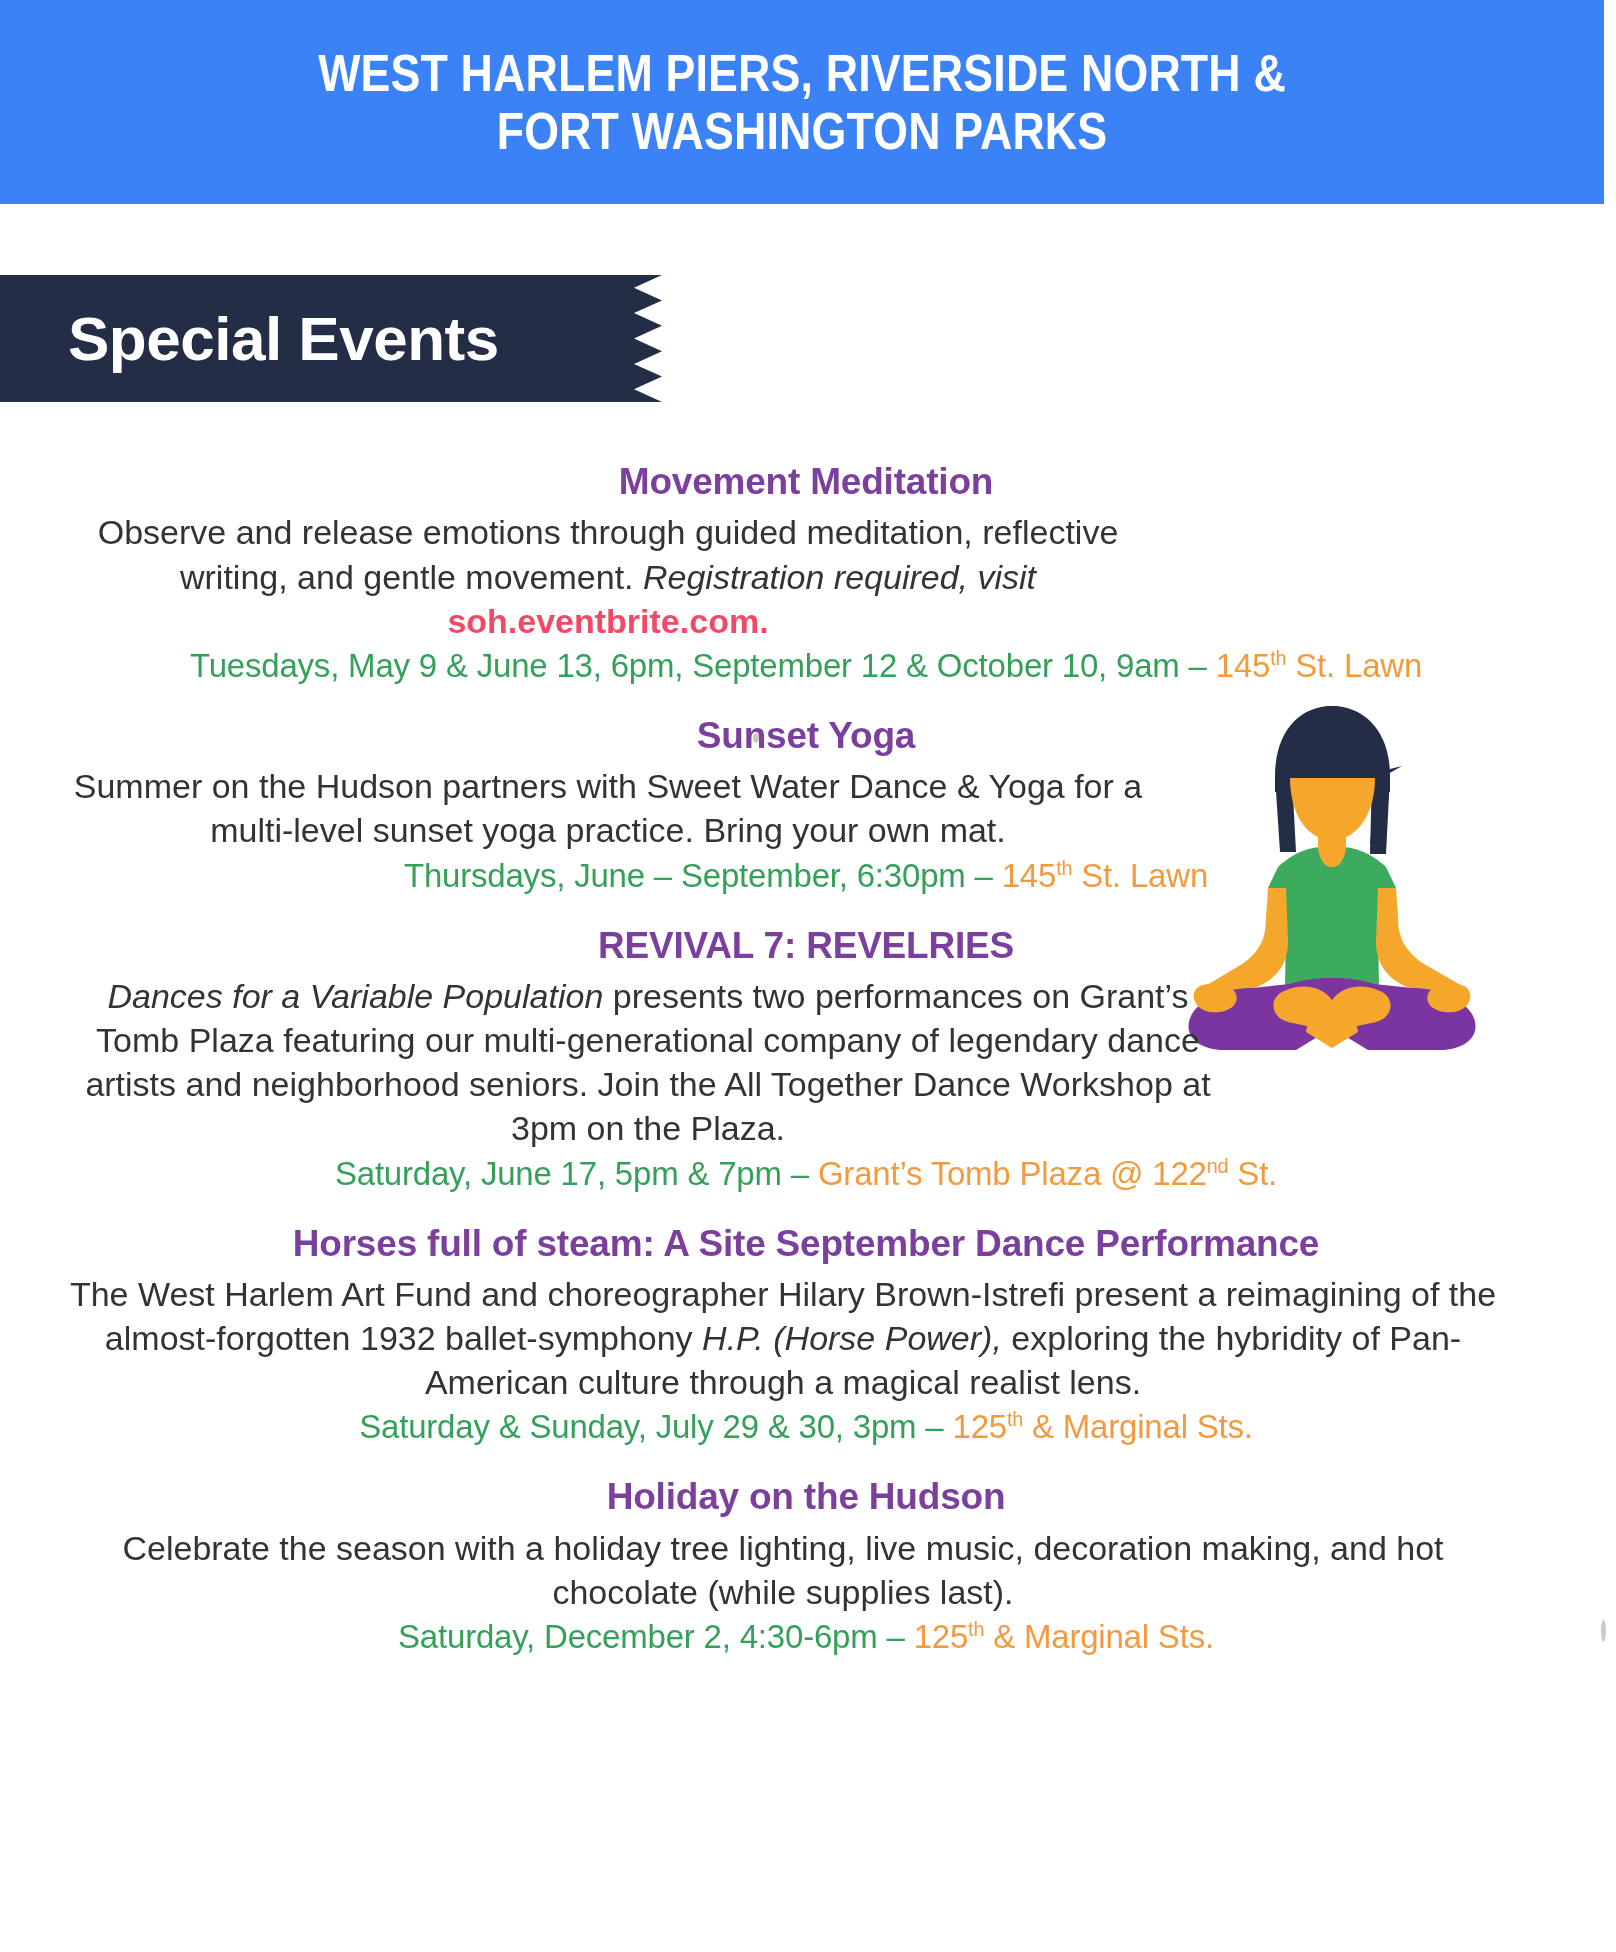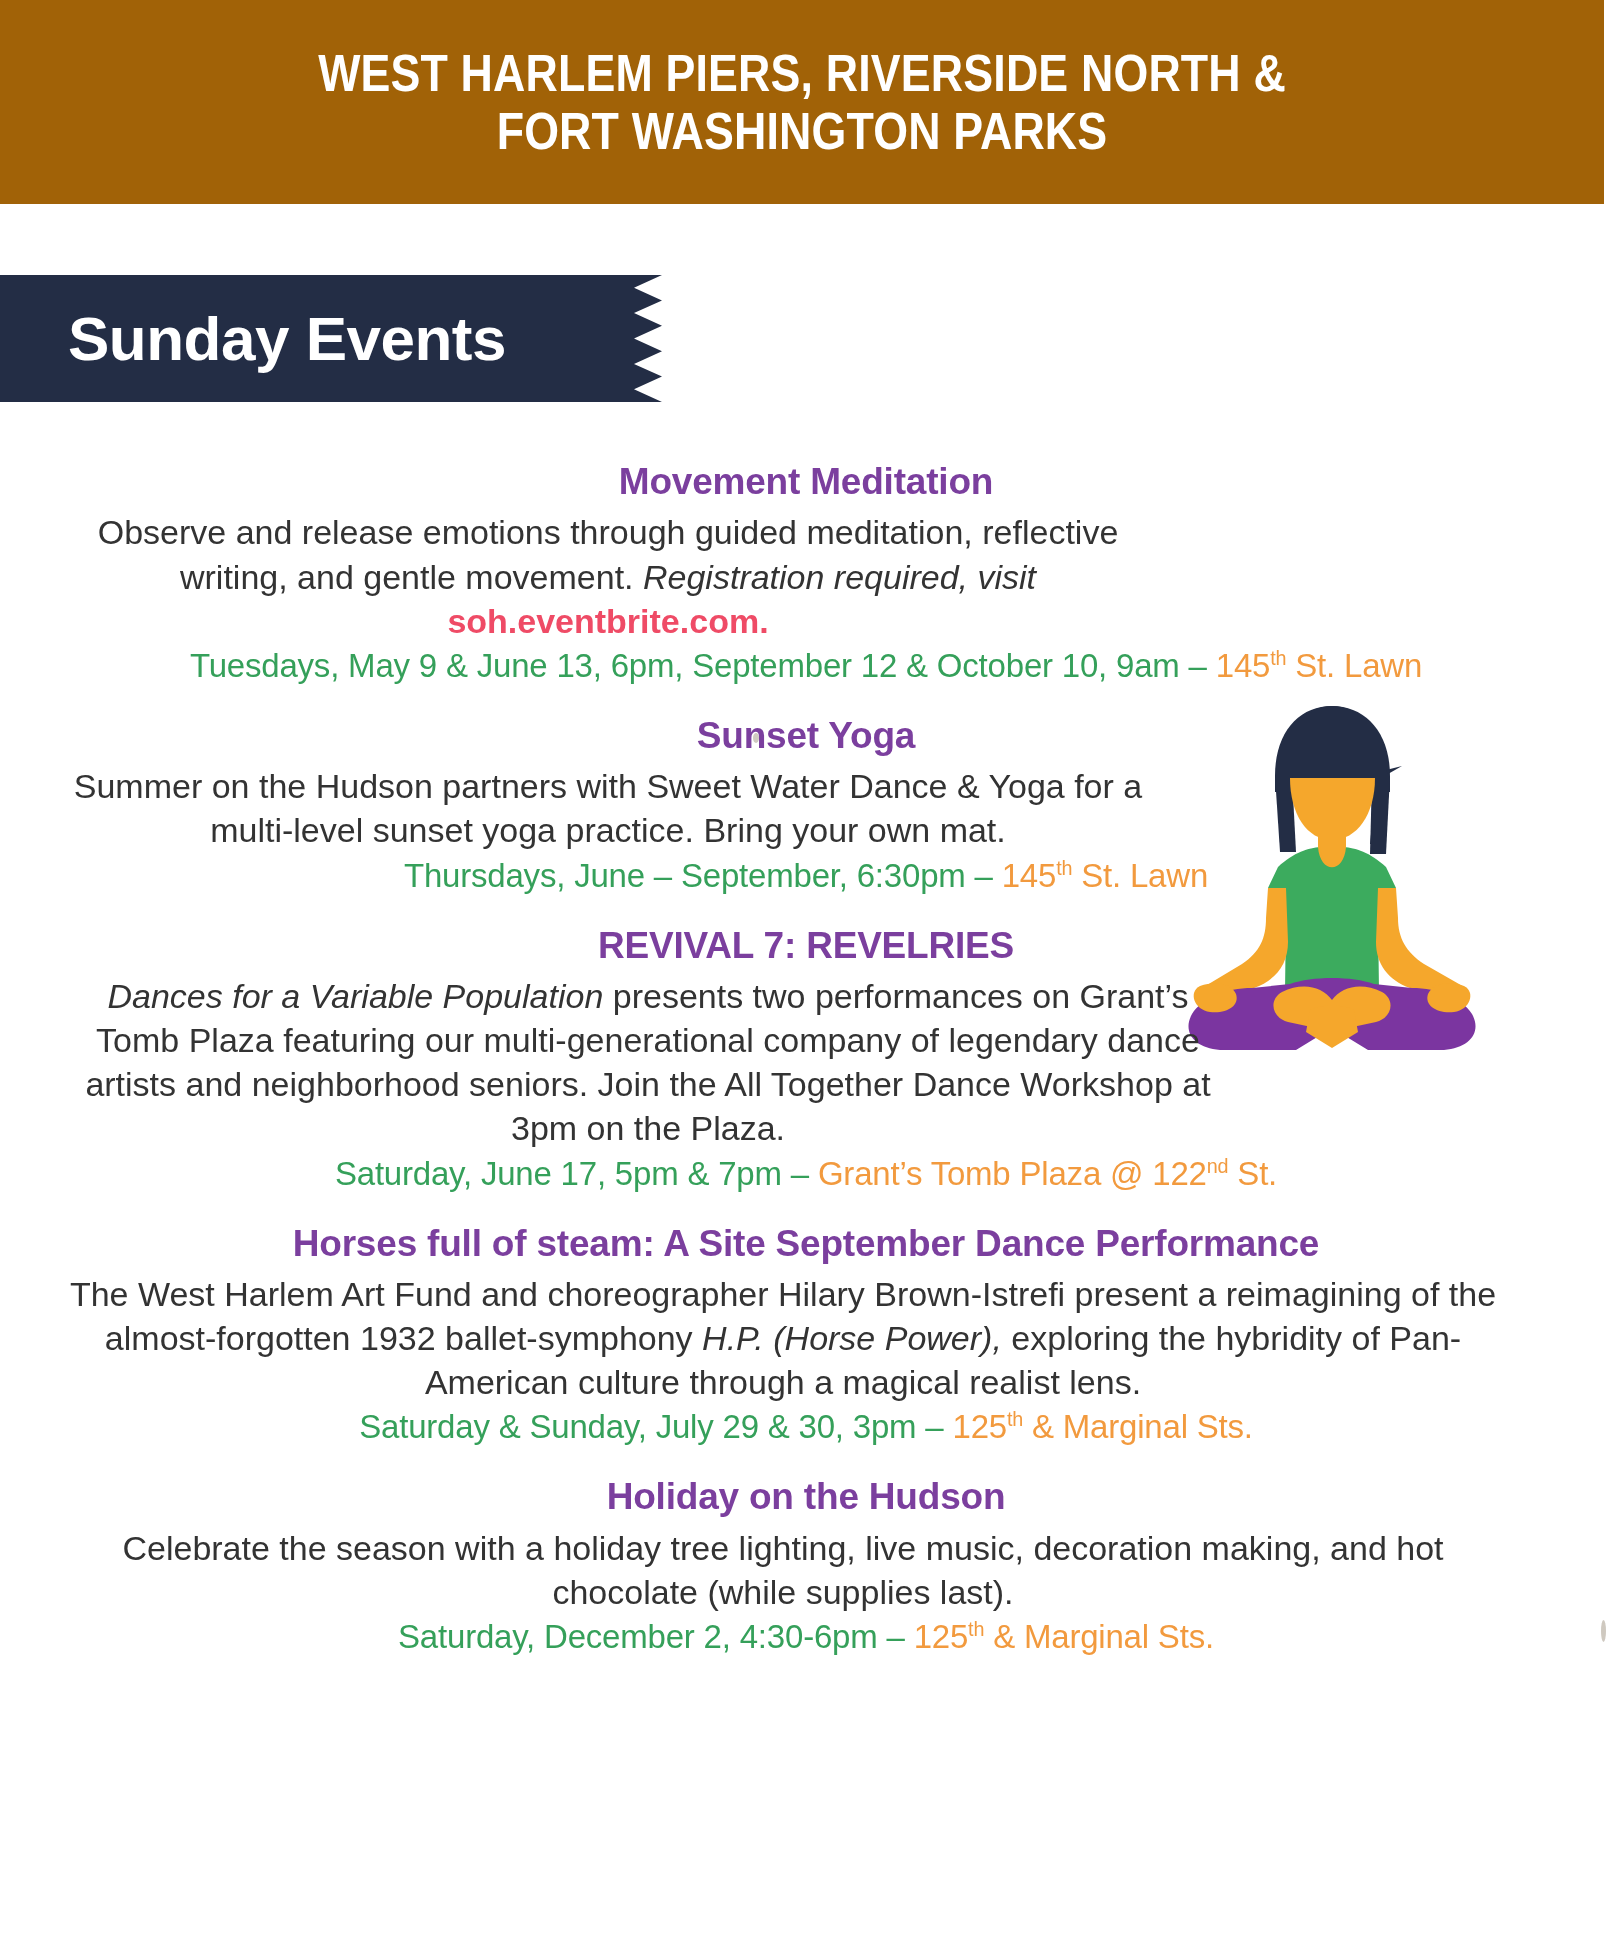--- a/index.html
+++ b/index.html
@@ -14,21 +14,21 @@
     font-family: "Liberation Sans", sans-serif;
     color: #333333;
   }
 
   
   .header-band {
     position: absolute;
     left: 0; top: 0;
     width: 1604px;
     height: 204px;
-    background: #a16207;
+    background: #3b82f6;
     display: flex;
     align-items: center;
     justify-content: center;
   }
   .header-title {
     width: 1260px;
     text-align: center;
     color: #ffffff;
     font-weight: bold;
     font-size: 52px;
@@ -140,21 +140,21 @@
 <div class="header-band">
   <div class="header-title">WEST HARLEM PIERS, RIVERSIDE NORTH &amp;
 FORT WASHINGTON PARKS</div>
 </div>
 
 <div class="ribbon">
   <div class="ribbon-body"></div>
   <svg class="ribbon-zigzag" viewBox="0 0 62 127" preserveAspectRatio="none">
     <polygon fill="#232d45" points="0,0 62,0 34,12.7 62,25.4 34,38.1 62,50.8 34,63.5 62,76.2 34,88.9 62,101.6 34,114.3 62,127 0,127"></polygon>
   </svg>
-  <div class="ribbon-label">Sunday Events</div>
+  <div class="ribbon-label">Special Events</div>
 </div>
 
 <div class="yoga-figure">
   <svg viewBox="0 0 320 370" width="320" height="370">
 
     <path fill="#232d45" d="M107 92 C107 42 130 14 160 14 C190 14 214 42 214 92 C214 120 212 138 208 152 L198 152 C200 135 201 118 201 100 L119 100 C119 118 120 135 122 152 L112 152 C108 138 107 120 107 92 Z"></path>
     <path fill="#232d45" d="M103 84 C103 40 127 14 160 14 C193 14 218 40 218 84 L218 100 L103 100 Z"></path>
 
     <path fill="#232d45" d="M103 84 L120 84 L124 160 L108 160 Z"></path>
     <path fill="#232d45" d="M200 84 L218 84 L214 162 L198 162 Z"></path>

